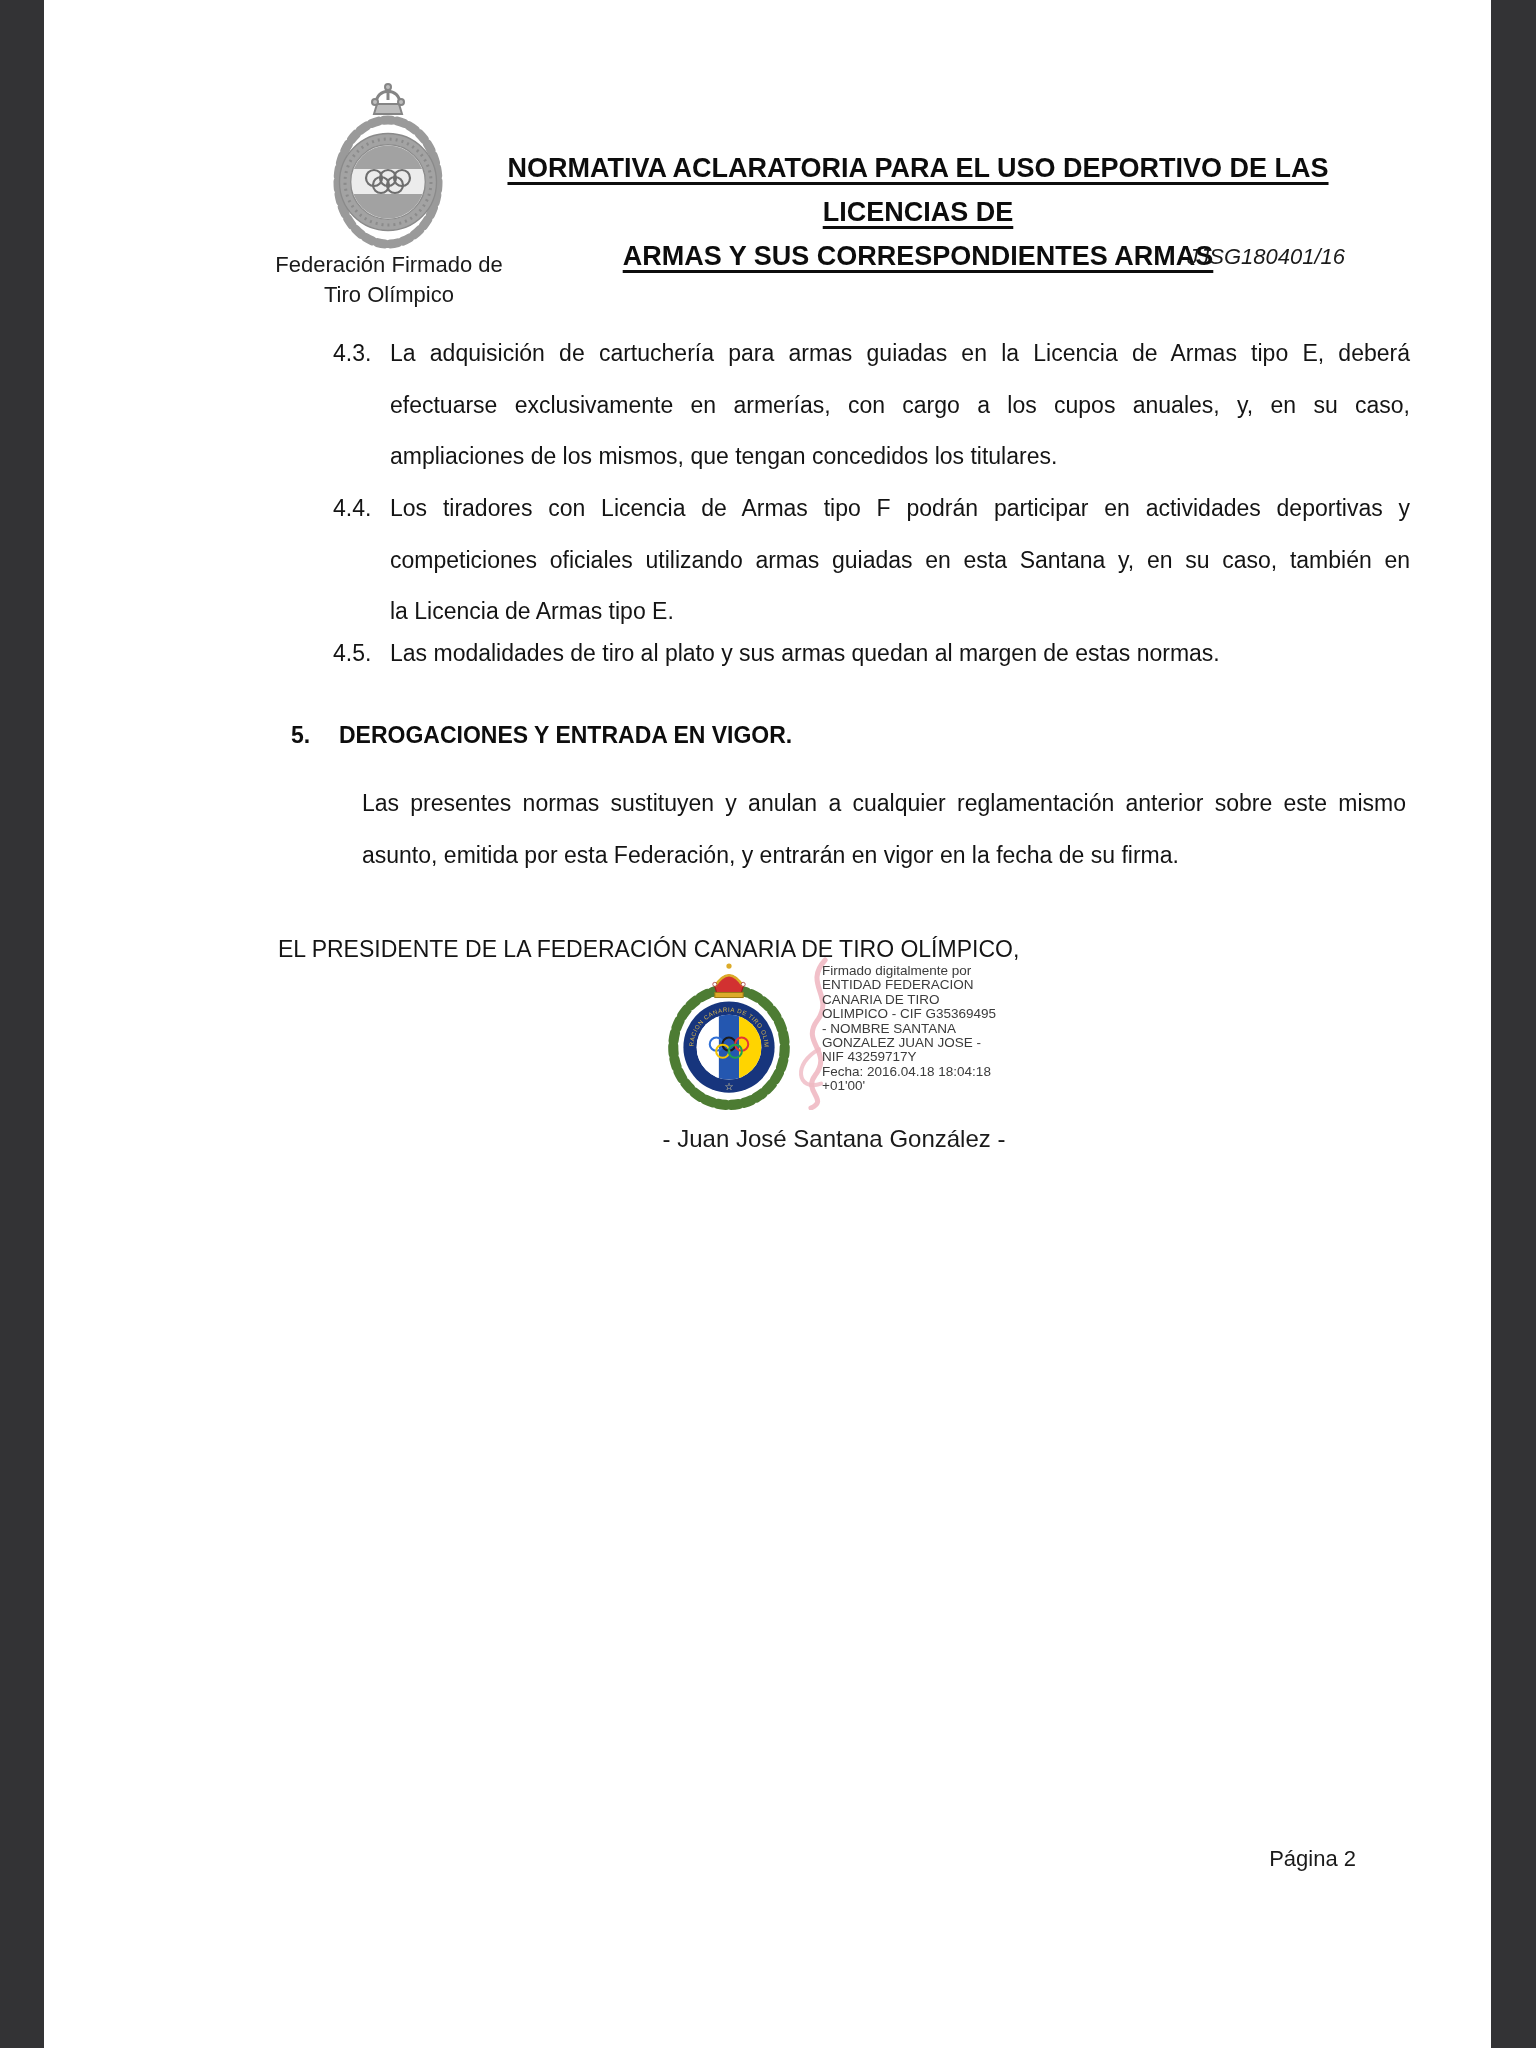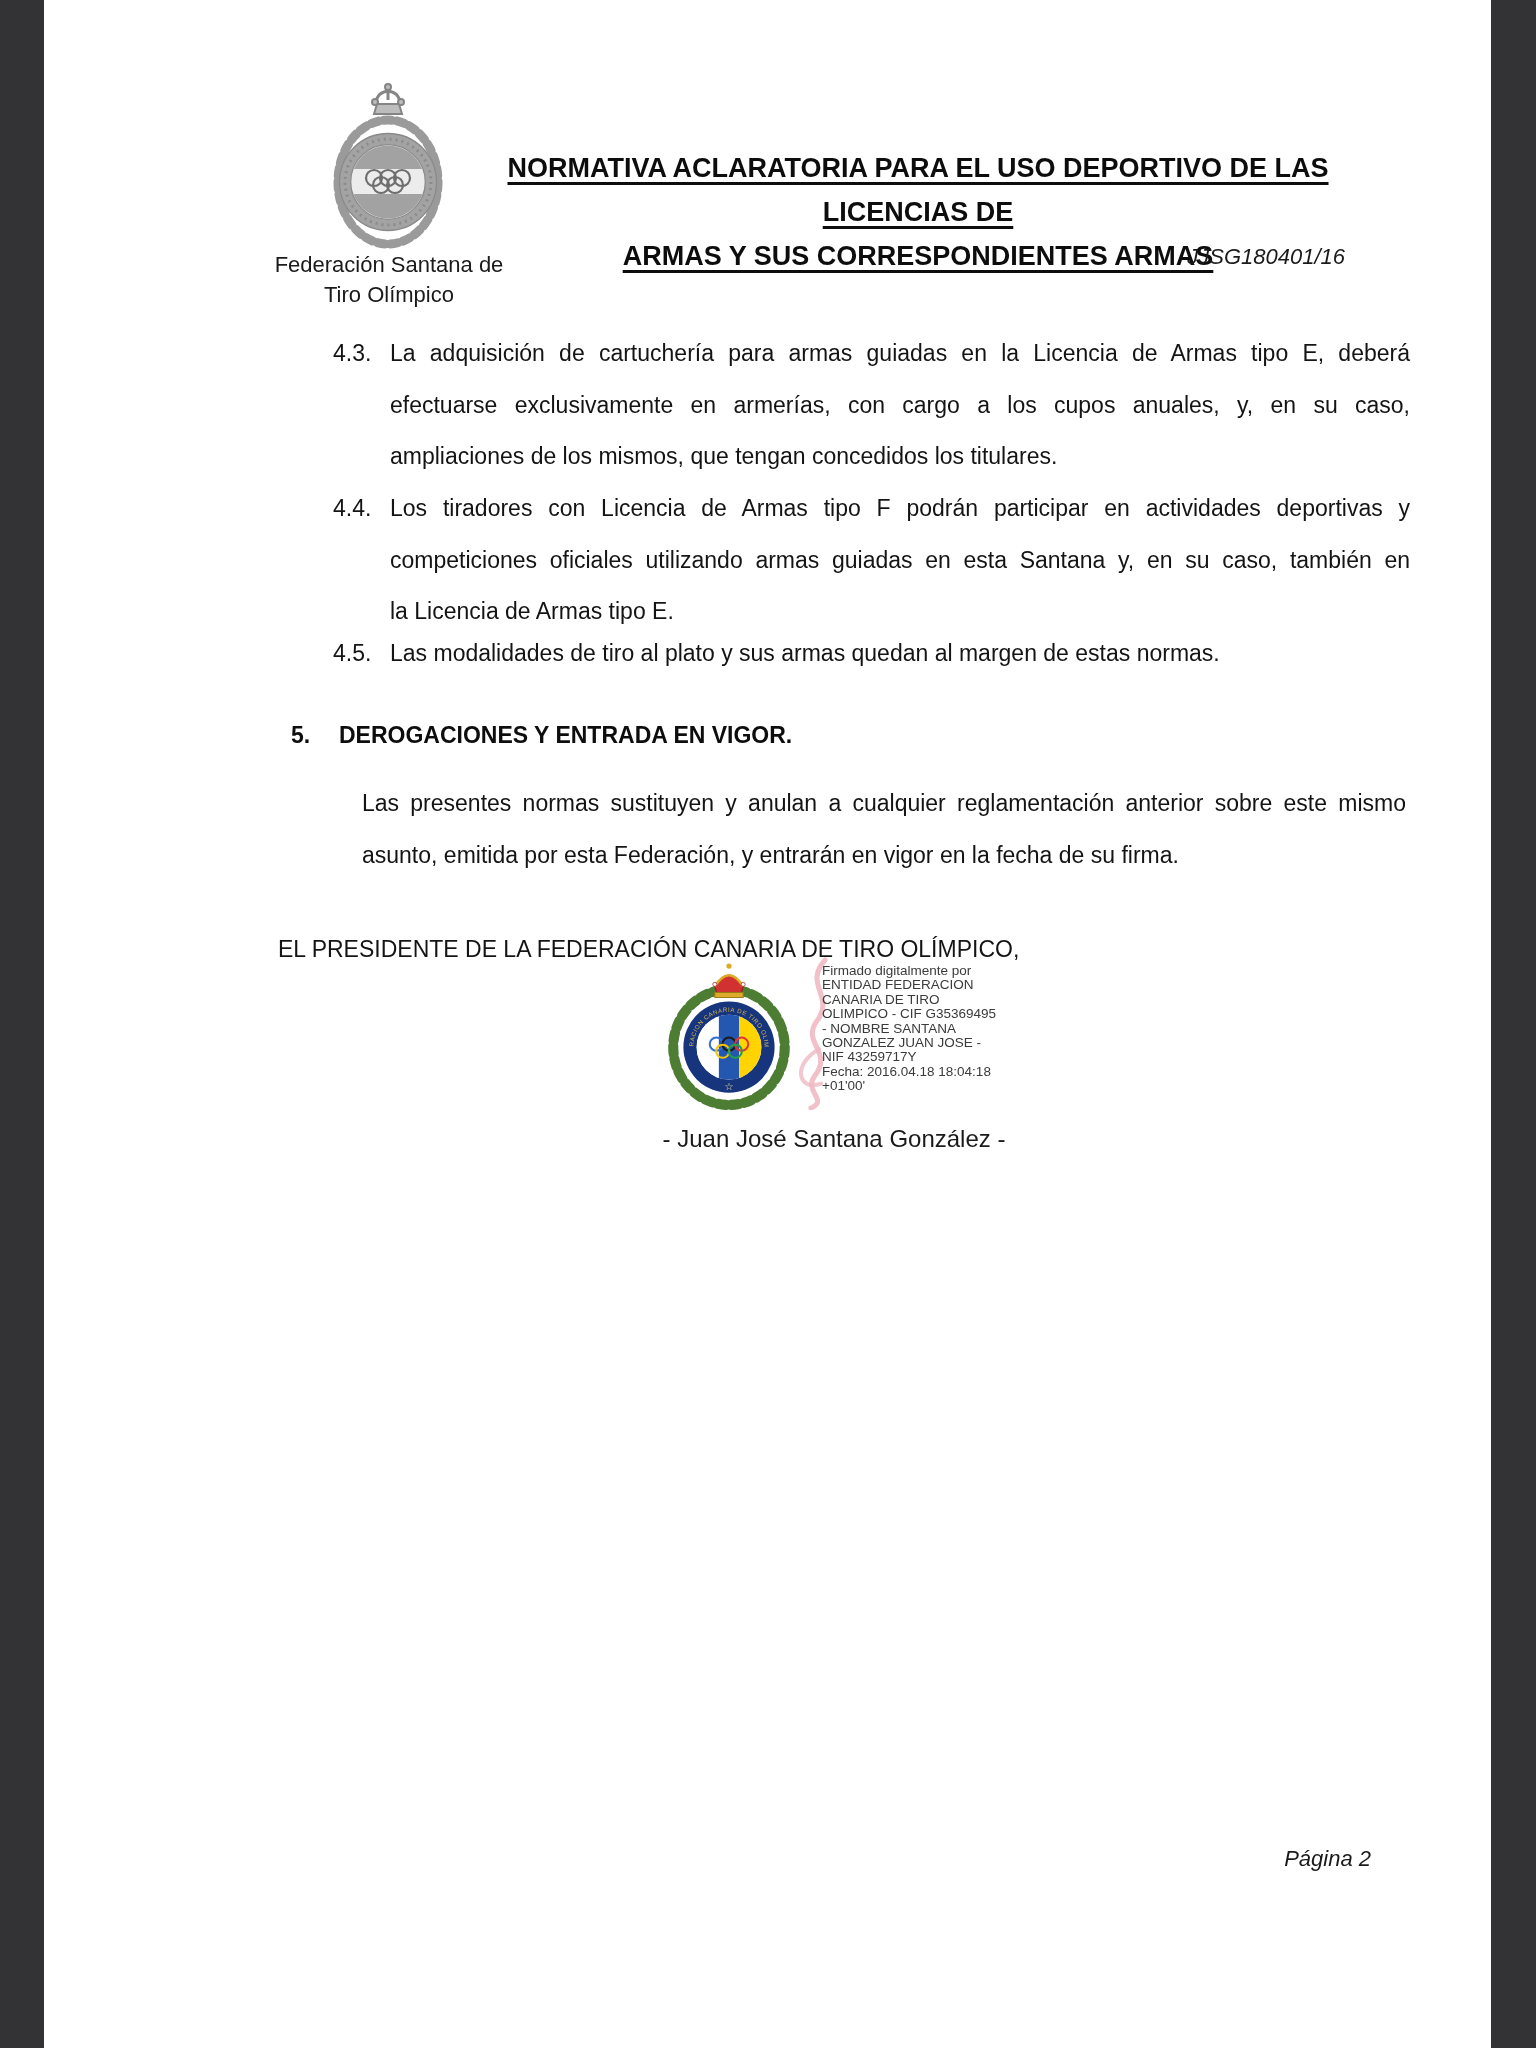--- a/index.html
+++ b/index.html
@@ -30,21 +30,21 @@
   .closing{left:294px;top:778px;width:1044px;margin-left:24px;}
   .dateline{left:234px;top:896px;width:1060px;text-align:center;font-size:23px;}
   .presline{left:234px;top:936px;width:1060px;text-align:left;font-size:23px;}
 
   .seal{left:620px;top:958px;width:130px;height:152px;}
   .squiggle{left:740px;top:956px;width:60px;height:154px;}
   .stamp-text{left:778px;top:964px;width:230px;font-size:13.5px;line-height:14.4px;color:#3b3b3b;}
   .stamp-line{height:14.4px;white-space:nowrap;}
   .signer{left:560px;top:1108px;width:460px;text-align:center;font-size:24px;color:#1a1a1a;margin-top:17px;}
 
-  .pagelabel{top:1846px;right:120px;font-style:italic;font-size:22px;color:#1a1a1a;}
+  .pagelabel{top:1846px;right:135px;font-size:22px;color:#1a1a1a;}
 </style>
 </head>
 <body>
 
 <div class="screen">
   <div class="bar left"></div>
   <div class="bar right"></div>
 
   <div class="page">
 
@@ -74,21 +74,21 @@
           <circle cx="45" cy="98" r="8"></circle>
             <circle cx="59" cy="98" r="8"></circle>
             <circle cx="73" cy="98" r="8"></circle>
           <circle cx="52" cy="105" r="8"></circle>
             <circle cx="66" cy="105" r="8"></circle>
         </g>
       </svg>
     </div>
 
     <div class="abs org">
-      <div>Federación Santana de</div>
+      <div>Federación Firmado de</div>
       <div>Tiro Olímpico</div>
     </div>
 
     <div class="abs title">
       <div class="tline">NORMATIVA ACLARATORIA PARA EL USO DEPORTIVO DE LAS LICENCIAS DE</div>
       <div class="tline">ARMAS Y SUS CORRESPONDIENTES ARMAS</div>
     </div>
 
     <div class="abs docref">JJSG180401/16</div>
 

